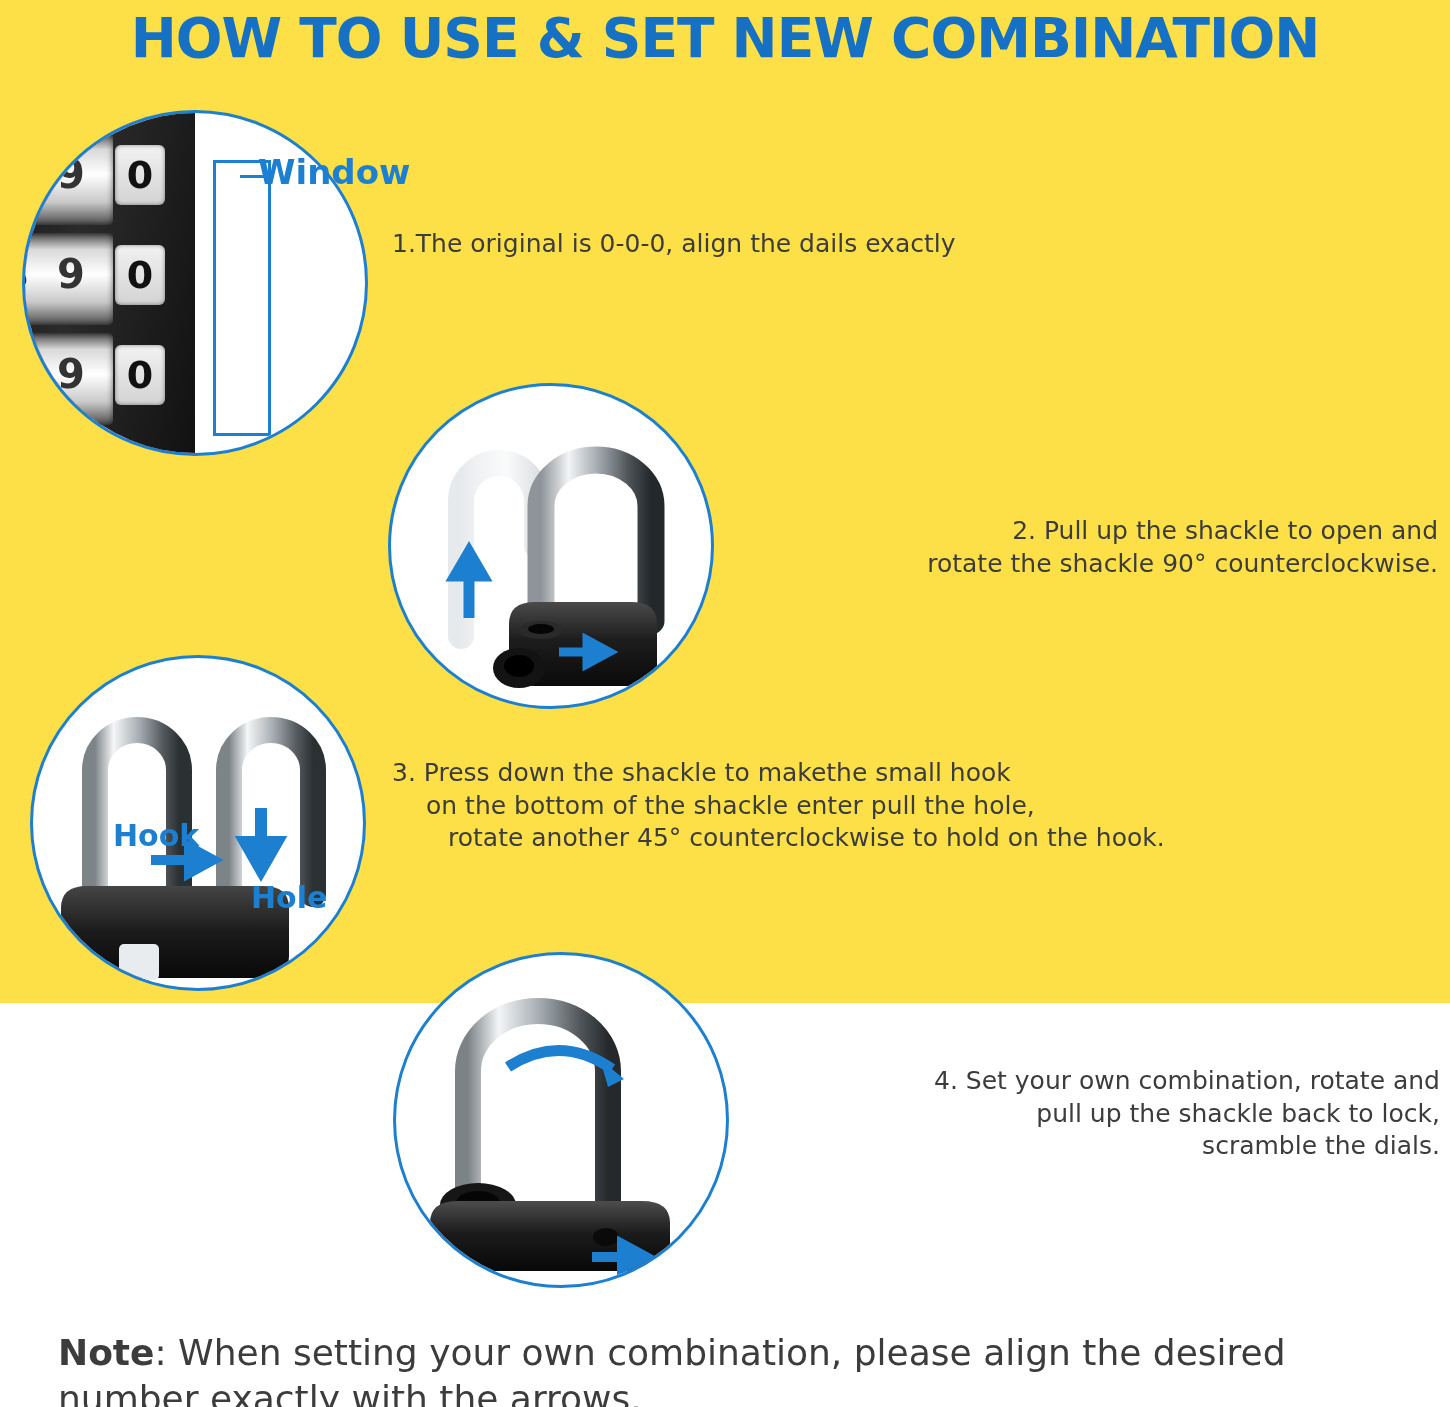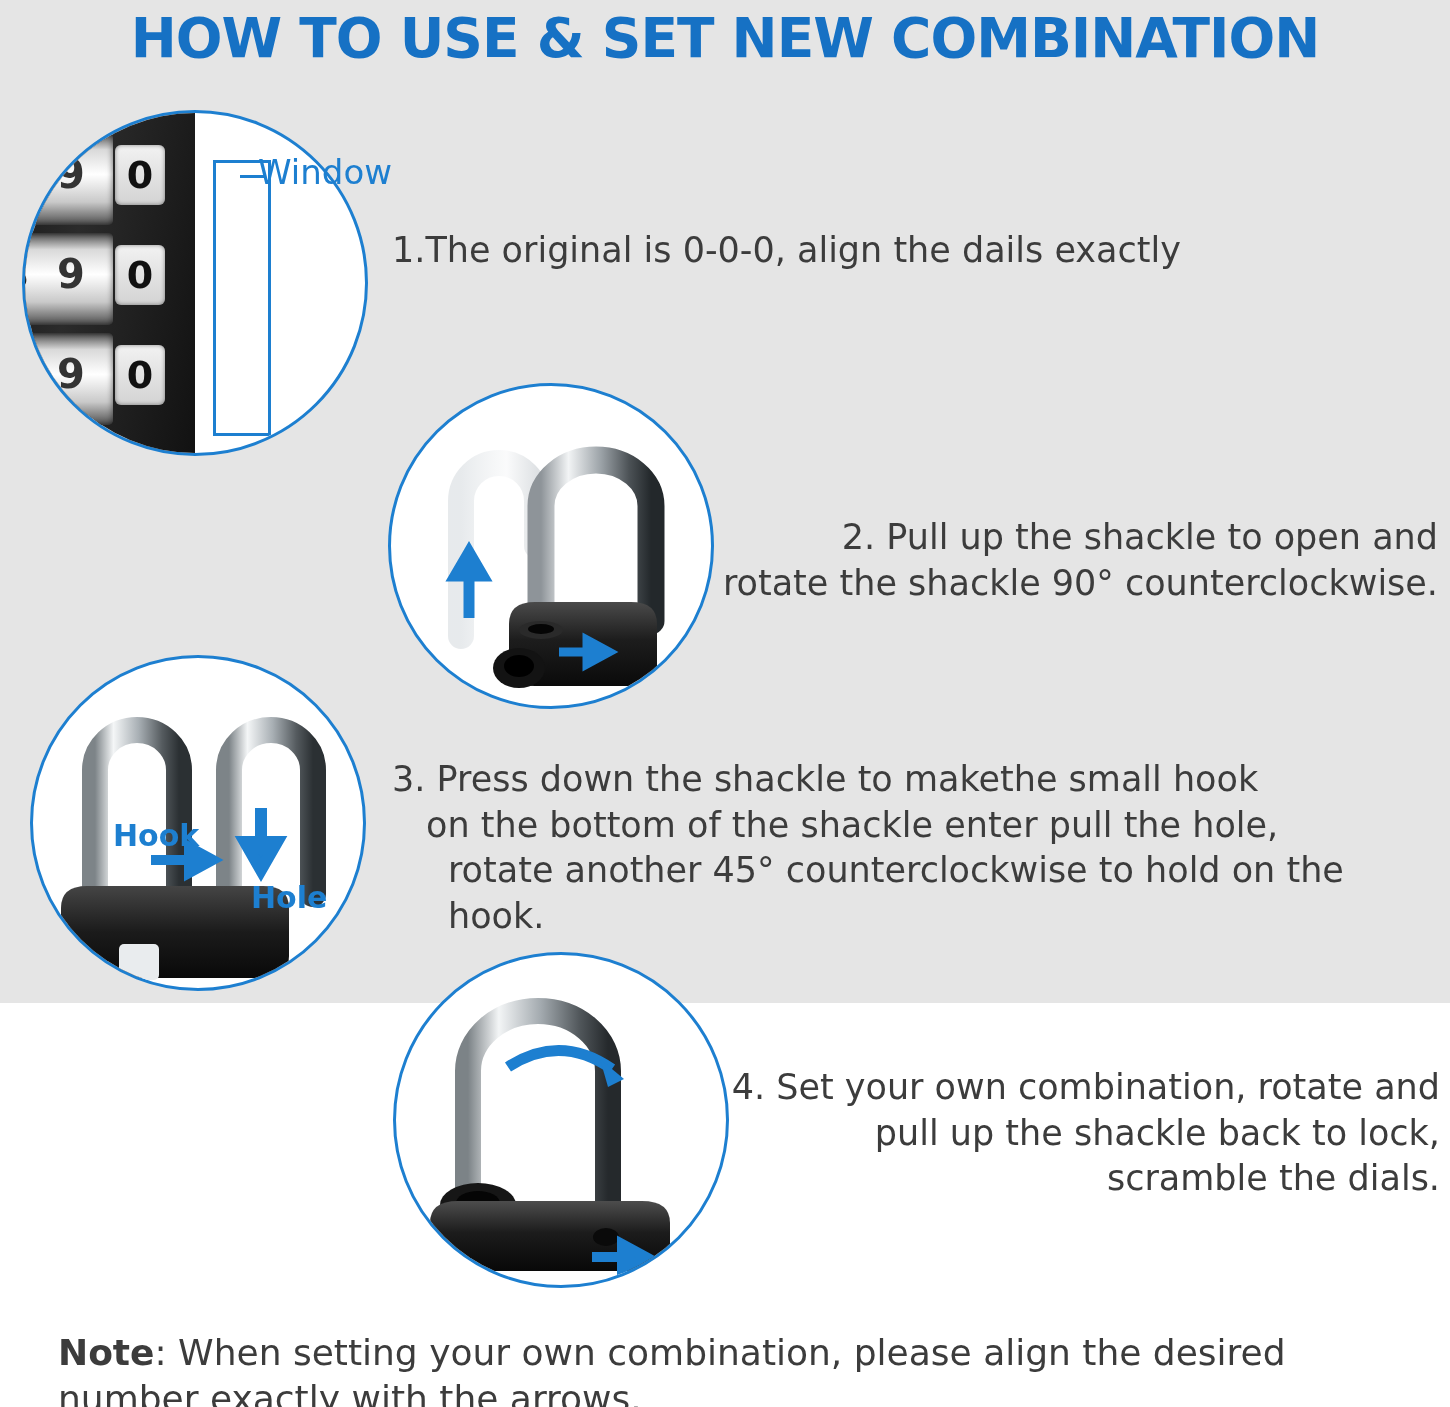--- a/index.html
+++ b/index.html
@@ -11,21 +11,21 @@
     width: 1450px;
     height: 1407px;
     position: relative;
     font-family: "DejaVu Sans", sans-serif;
     overflow: hidden;
   }
   .page {
     position: relative;
     width: 1450px;
     height: 1003px;
-    background: #e5e5e5;
+    background: #fde047;
   }
 
   
   .title {
     position: absolute;
     top: 6px;
     left: 0;
     width: 1450px;
     text-align: center;
     color: #1671c4;
@@ -100,21 +100,21 @@
     position: absolute;
     left: 240px; top: 175px;
     width: 26px; height: 3px;
     background: #1d7fd0;
   }
   .lbl-window {
     position: absolute;
     left: 258px; top: 152px;
     color: #1d7fd0;
     font-family: "DejaVu Sans", sans-serif;
-    font-weight: normal;
+    font-weight: bold;
     font-size: 34px;
     white-space: nowrap;
   }
 
   
   #bubble-pullup { left: 388px; top: 383px; width: 320px; height: 320px; }
   
   #bubble-hook { left: 30px; top: 655px; width: 330px; height: 330px; }
   
   #bubble-rotate { left: 393px; top: 952px; width: 330px; height: 330px; }
@@ -129,21 +129,21 @@
     font-weight: bold;
     font-size: 30px;
     white-space: nowrap;
   }
 
   
   .step {
     position: absolute;
     color: #3c3c3c;
     font-family: "DejaVu Sans", sans-serif;
-    font-size: 35px;
+    font-size: 25px;
     line-height: 1.30;
   }
   #step1 { left: 392px; top: 228px; width: 1000px; }
   #step2 { left: 718px; top: 515px; width: 720px; text-align: right; }
   #step3 { left: 392px; top: 757px; width: 1050px; }
   #step4 { left: 730px; top: 1022px; width: 710px; text-align: right; margin-top: 43px; }
 
   .note {
     position: absolute;
     left: 58px; top: 1330px;

